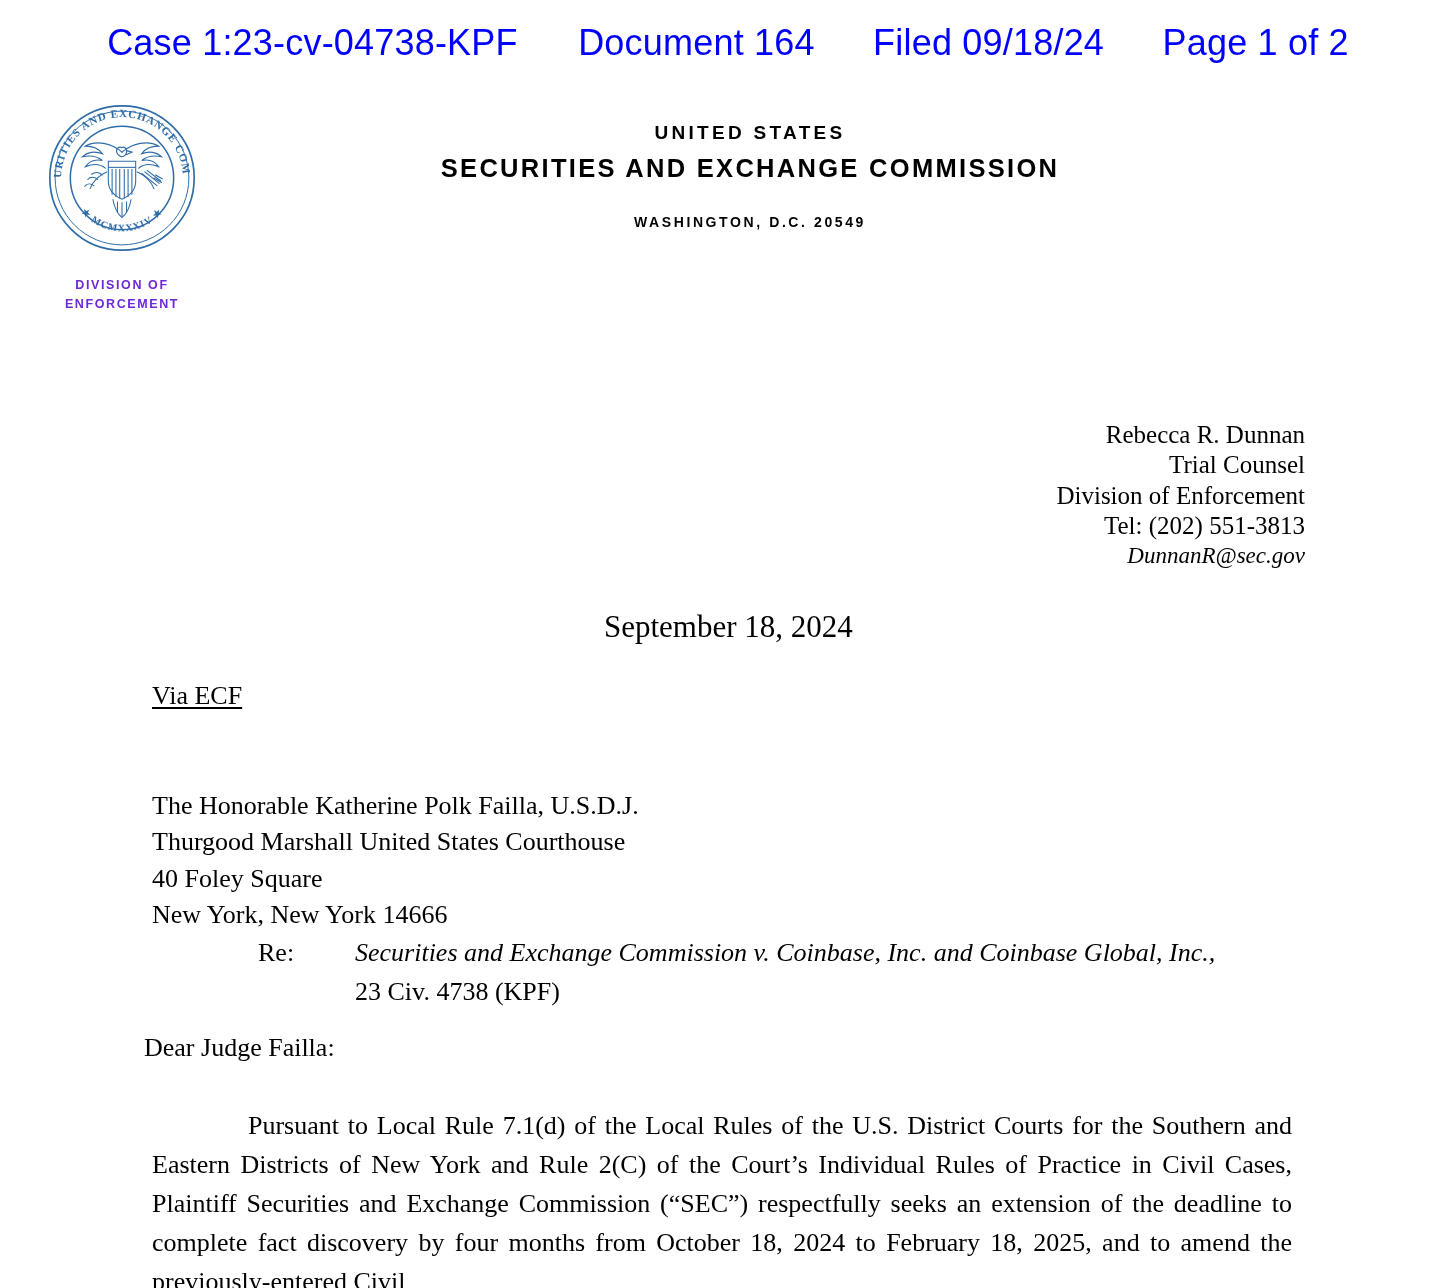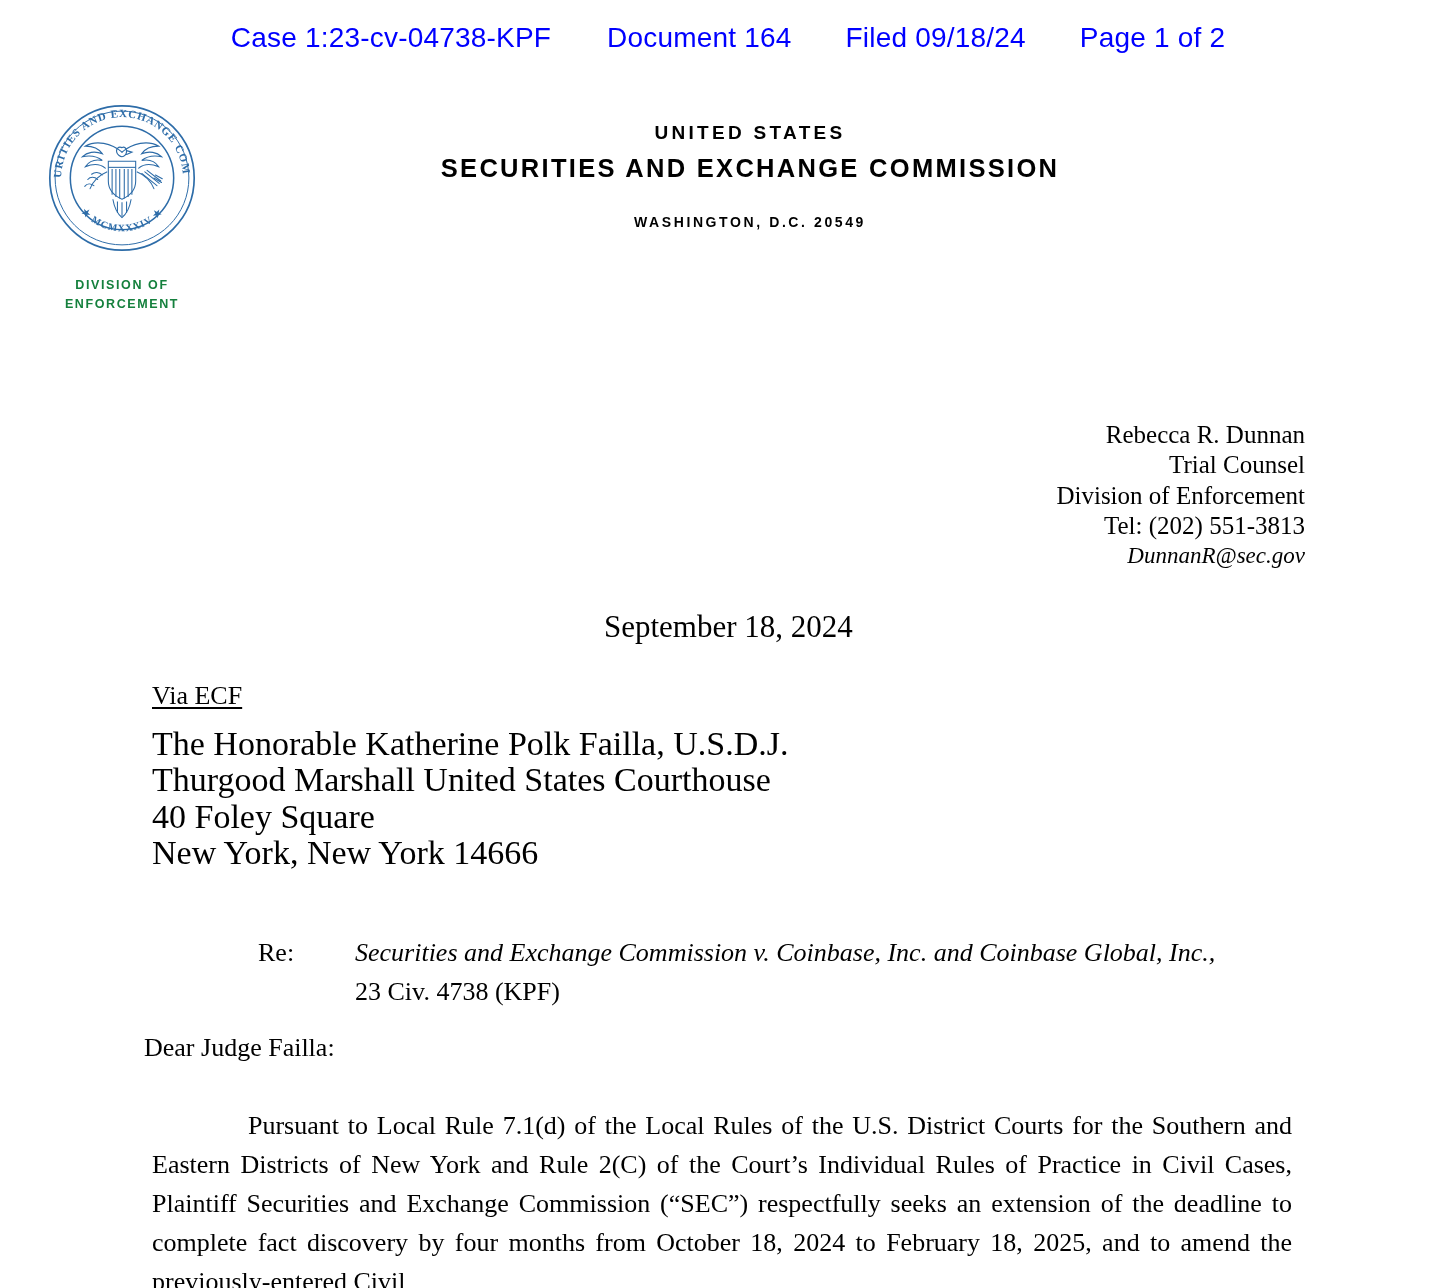--- a/index.html
+++ b/index.html
@@ -18,21 +18,21 @@
 
   
   .ecf-stamp {
     position: absolute;
     top: 22px;
     left: 0;
     width: 1456px;
     text-align: center;
     color: #0000ff;
     font-family: "Liberation Sans", "DejaVu Sans", sans-serif;
-    font-size: 28px;
+    font-size: 36px;
     letter-spacing: 0.2px;
     white-space: nowrap;
   }
   .ecf-stamp .seg { display: inline-block; }
   .ecf-gap-1 { display: inline-block; width: 40px; }
   .ecf-gap-2 { display: inline-block; width: 38px; }
   .ecf-gap-3 { display: inline-block; width: 38px; }
 
   
   .letterhead {
@@ -51,21 +51,21 @@
     text-align: center;
   }
   .seal {
     width: 152px;
     height: 152px;
     display: block;
     margin: 0 auto;
   }
   .division {
     margin-top: 22px;
-    color: #15803d;
+    color: #6d28d9;
     font-family: "Liberation Sans", "DejaVu Sans", sans-serif;
     font-weight: bold;
     font-size: 12.5px;
     letter-spacing: 1.6px;
     line-height: 19px;
   }
 
   .agency-block {
     position: absolute;
     left: 250px;
@@ -129,23 +129,23 @@
     left: 152px;
     font-size: 26px;
   }
   .via-ecf .u {
     text-decoration: underline;
     text-underline-offset: 3px;
   }
 
   .recipient-block {
     position: absolute;
-    top: 726px;
+    top: 788px;
     left: 152px;
-    font-size: 34px;
+    font-size: 26px;
     line-height: 36.3px;
   }
 
   .re-block {
     position: absolute;
     top: 933px;
     left: 258px;
     font-size: 26px;
     line-height: 39px;
   }

